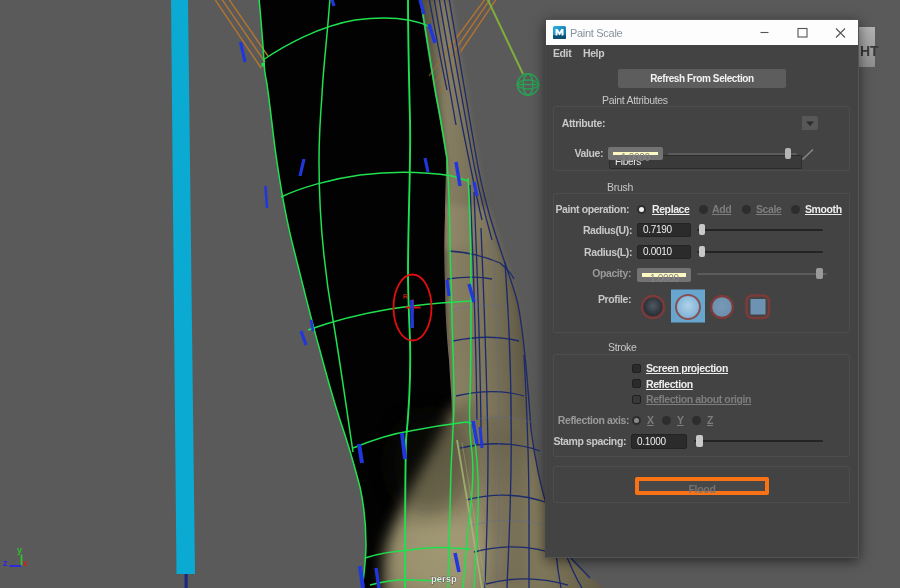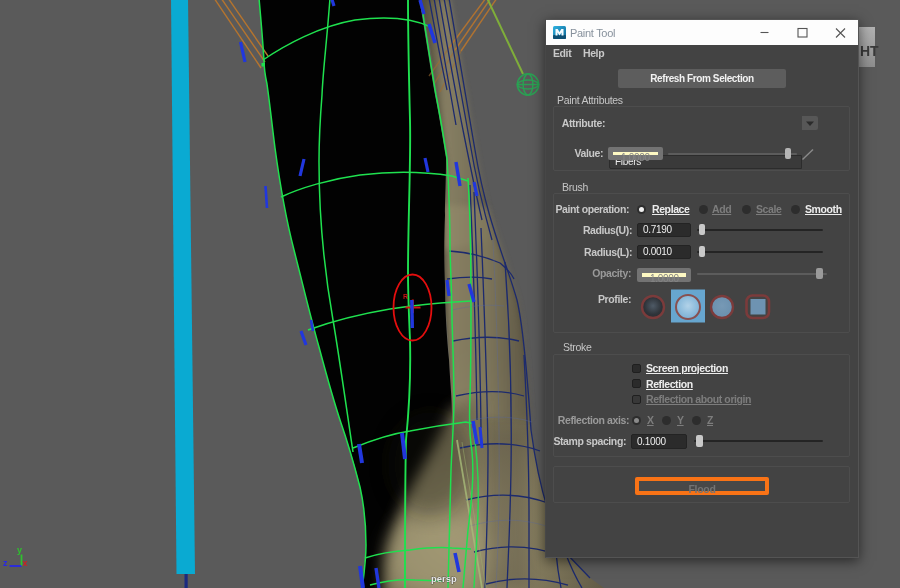--- a/index.html
+++ b/index.html
@@ -18,21 +18,21 @@
   .lbl2{position:absolute;height:13px;line-height:13px;font-size:10.5px;letter-spacing:-0.4px;color:#c8c8c8;
        white-space:nowrap;font-weight:bold;text-decoration:underline;}
   .dis{color:#7d7d7d !important;}
   .fld{position:absolute;background:#2b2b2b;border:1px solid #232323;border-radius:2px;
        box-sizing:border-box;font-size:10px;letter-spacing:-0.3px;color:#ededed;line-height:12px;padding-left:5px;}
   .fldd{background:#fef9c3;border:5px solid #737373;color:#858585;padding-left:8px;}
   .track{position:absolute;background:#242424;border-radius:1px;}
   .trackd{background:#5c5c5c;}
   .handle{position:absolute;background:#c9c9c9;border-radius:2px;}
   .handled{background:#9a9a9a;}
-  .sect{position:absolute;font-size:10.5px;letter-spacing:-0.3px;color:#c6c6c6;height:13px;line-height:13px;}
+  .sect{position:absolute;font-size:10.5px;letter-spacing:-0.3px;color:#c6c6c6;height:13px;line-height:13px;margin-left:45px;}
   .gbox{position:absolute;border:1px solid #4d4d4d;border-radius:2px;box-sizing:border-box;}
   .cb{position:absolute;width:9px;height:9px;background:#2b2b2b;border:1px solid #1f1f1f;
       border-radius:2px;box-sizing:border-box;}
   .radio{position:absolute;width:9px;height:9px;border-radius:50%;background:#2d2d2d;}
   .radio i{position:absolute;left:2px;top:2px;width:5px;height:5px;border-radius:50%;background:#f0f0f0;}
   .radio i.g{background:#8a8a8a;}
   #refreshbtn{position:absolute;left:72px;top:49px;width:168px;height:19px;background:#5d5d5d;
      border-radius:2px;color:#f2f2f2;font-weight:bold;font-size:10px;letter-spacing:-0.4px;text-align:center;line-height:19px;}
   #floodgrp{position:absolute;left:7px;top:446px;width:297px;height:37px;border:1px solid #4d4d4d;border-radius:2px;box-sizing:border-box;}
   #floodbtn{position:absolute;left:89px;top:457px;width:134px;height:18px;background:#484848;border:4px solid #f97316;
@@ -188,21 +188,21 @@
       <defs>
             <linearGradient id="mg" x1="0" y1="0" x2="1" y2="1">
               <stop offset="0" stop-color="#2fb3e2"></stop>
               <stop offset="1" stop-color="#0d6391"></stop>
             </linearGradient>
           </defs>
           <rect x="0" y="0" width="13" height="13" rx="1.5" fill="url(#mg)"></rect>
       <rect x="0" y="9" width="13" height="4" rx="1" fill="#0d4f73"></rect>
       <path d="M2.5 9.5 V3 h2.2 l1.8 3 1.8-3 h2.2 v6.5 h-2 V6.6 l-2 3 -2-3 v2.9 z" fill="#f4fbff"></path>
     </svg>
-    <div id="title">Paint Tool</div>
+    <div id="title">Paint Scale</div>
     <svg style="position:absolute;left:205px;top:0" width="109" height="25" viewBox="0 0 109 25">
       <g stroke="#555555" stroke-width="1.1" fill="none">
         <path d="M9.5 12.5 h8"></path>
         <rect x="47" y="8.5" width="9" height="8.5"></rect>
         <path d="M85 8.5 l9 9 m0 -9 l-9 9"></path>
       </g>
     </svg>
   </div>
   <div id="menrow">
     <div class="menu" style="left:7px">Edit</div>

